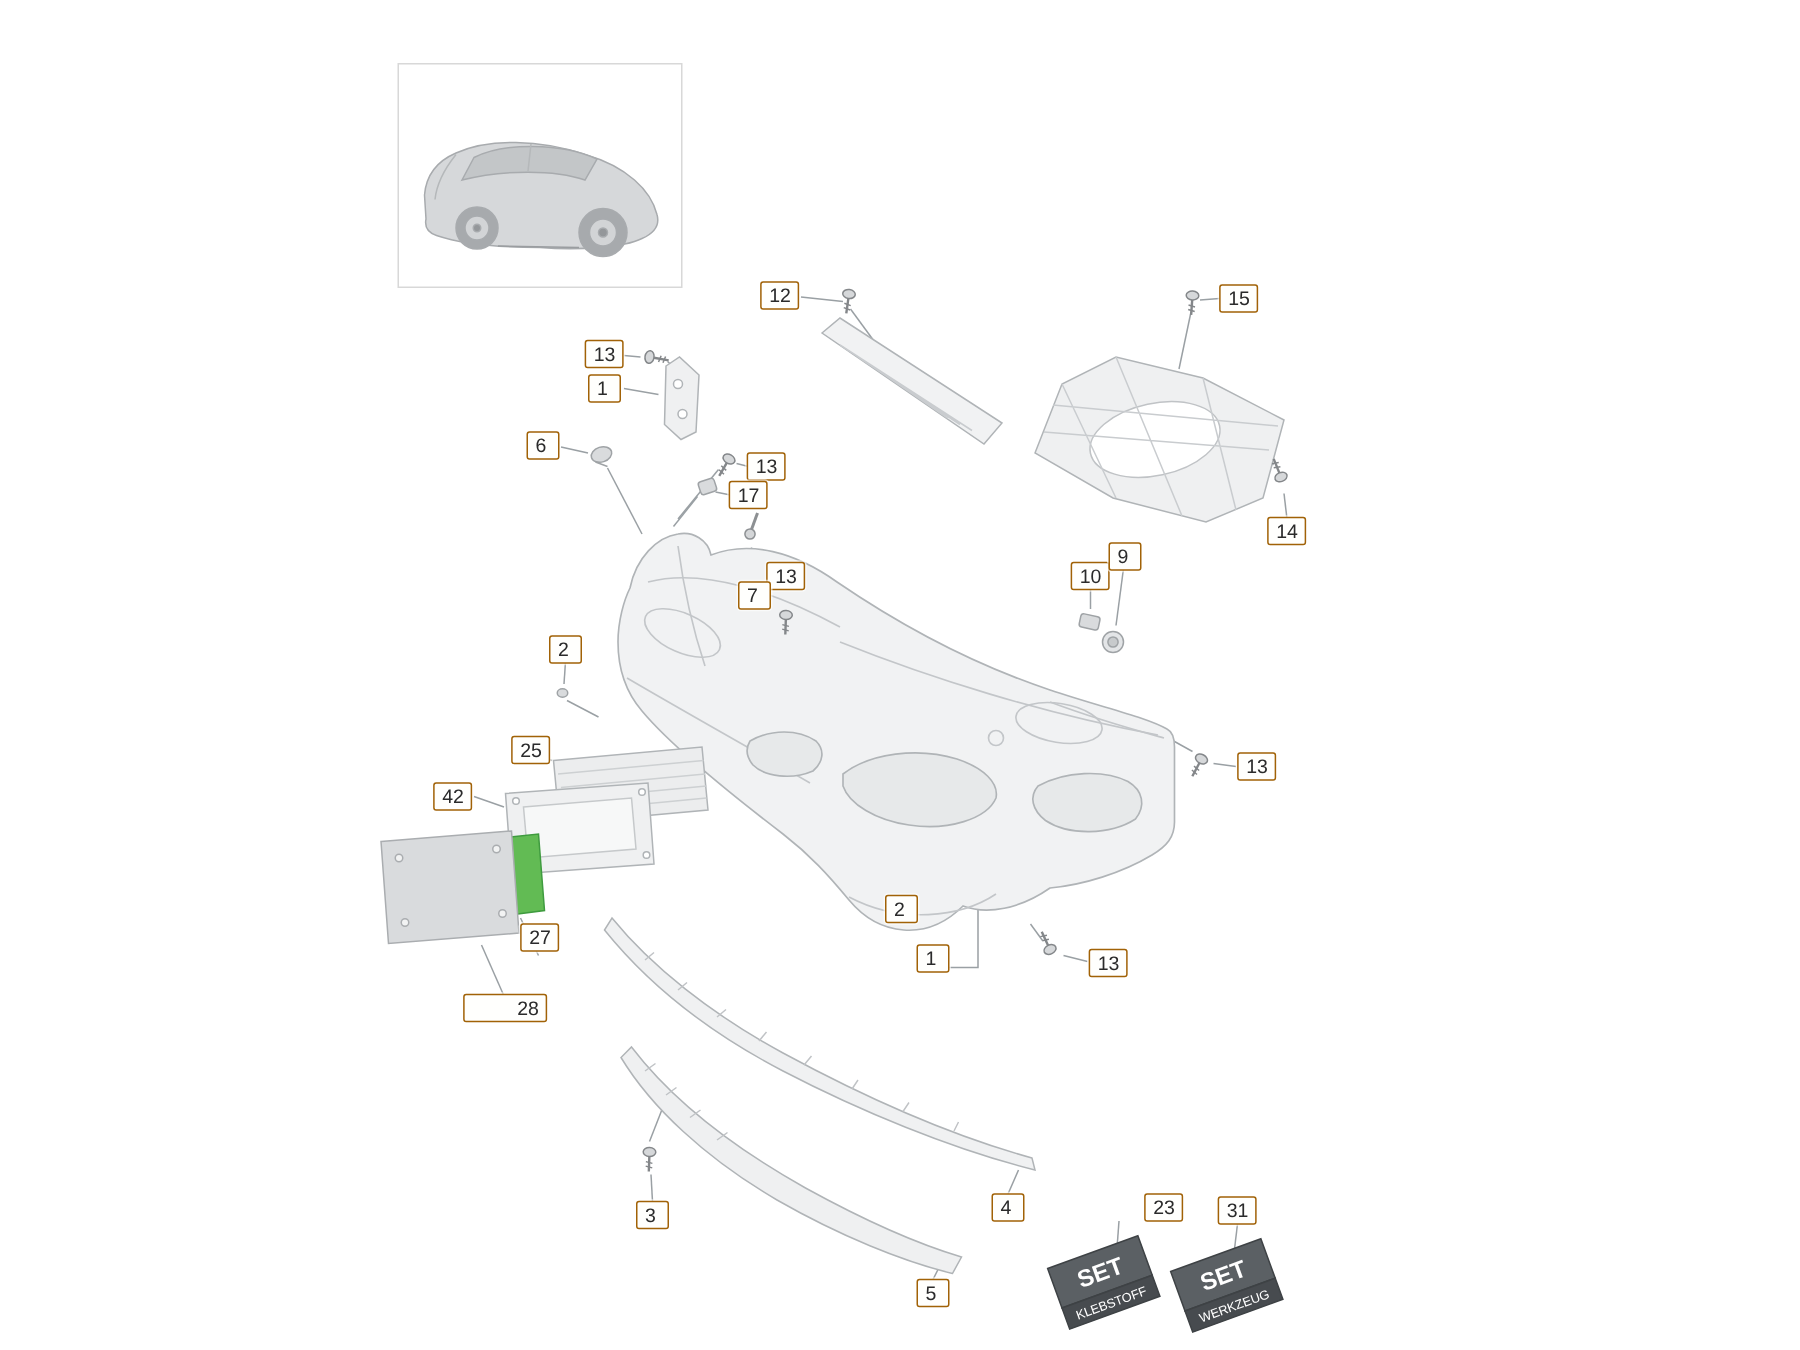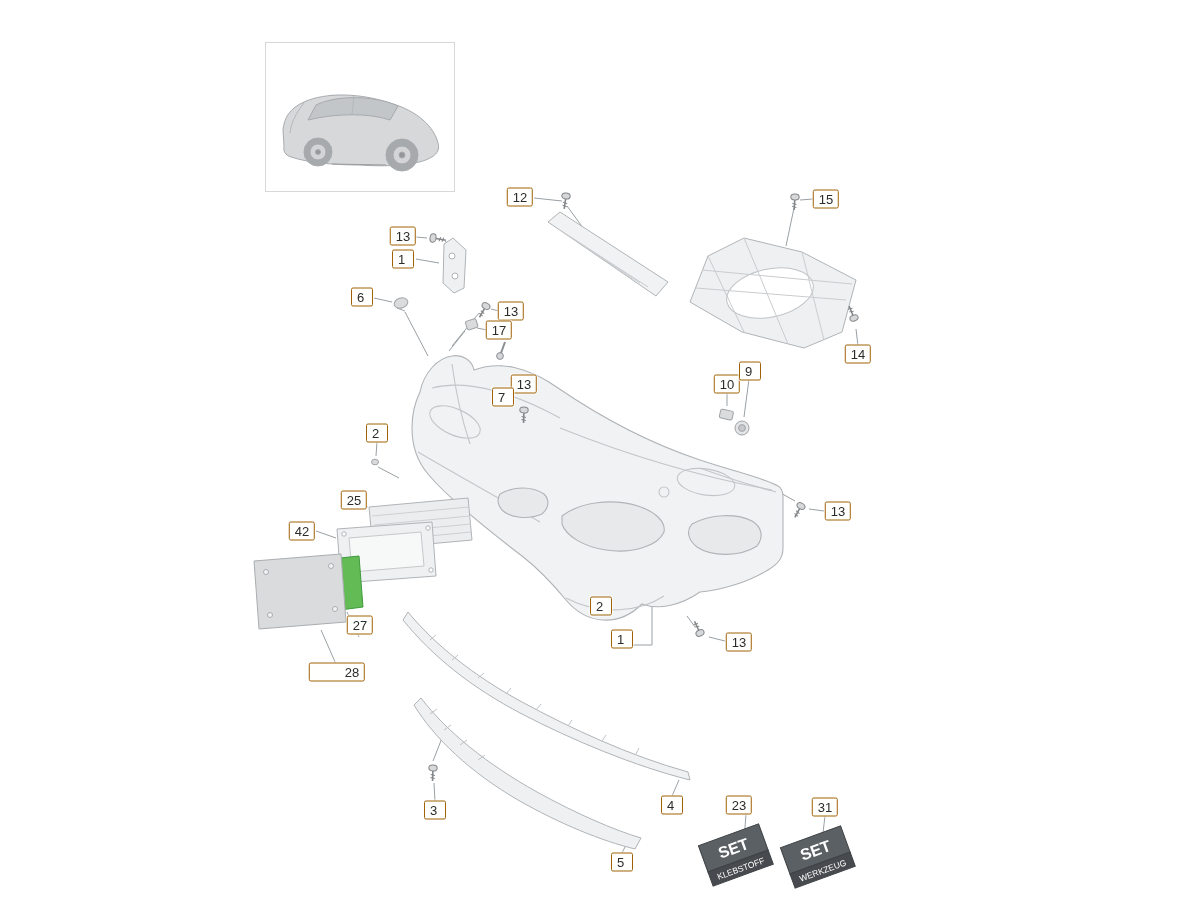--- a/index.html
+++ b/index.html
@@ -231,17 +231,17 @@
       <div class="callout" style="left: 334px; top: 500px; margin-left: 20px;">25</div>
       <div class="callout" style="left: 302px; top: 531px;">42</div>
       <div class="callout" style="left: 360px; top: 625px;">27</div>
       <div class="callout" style="left: 337px; top: 672px; padding-left: 35px;">28</div>
       <div class="callout" style="left: 601px; top: 606px;">2</div>
       <div class="callout" style="left: 622px; top: 639px;">1</div>
       <div class="callout" style="left: 739px; top: 642px;">13</div>
       <div class="callout" style="left: 435px; top: 810px;">3</div>
       <div class="callout" style="left: 672px; top: 805px;">4</div>
       <div class="callout" style="left: 622px; top: 862px;">5</div>
-      <div class="callout" style="left: 739px; top: 805px;">23</div>
+      <div class="callout" style="left: 776px; top: 805px;">23</div>
       <div class="callout" style="left: 825px; top: 807px;">31</div>
     </div>
 
 </div>
 
 </body></html>

